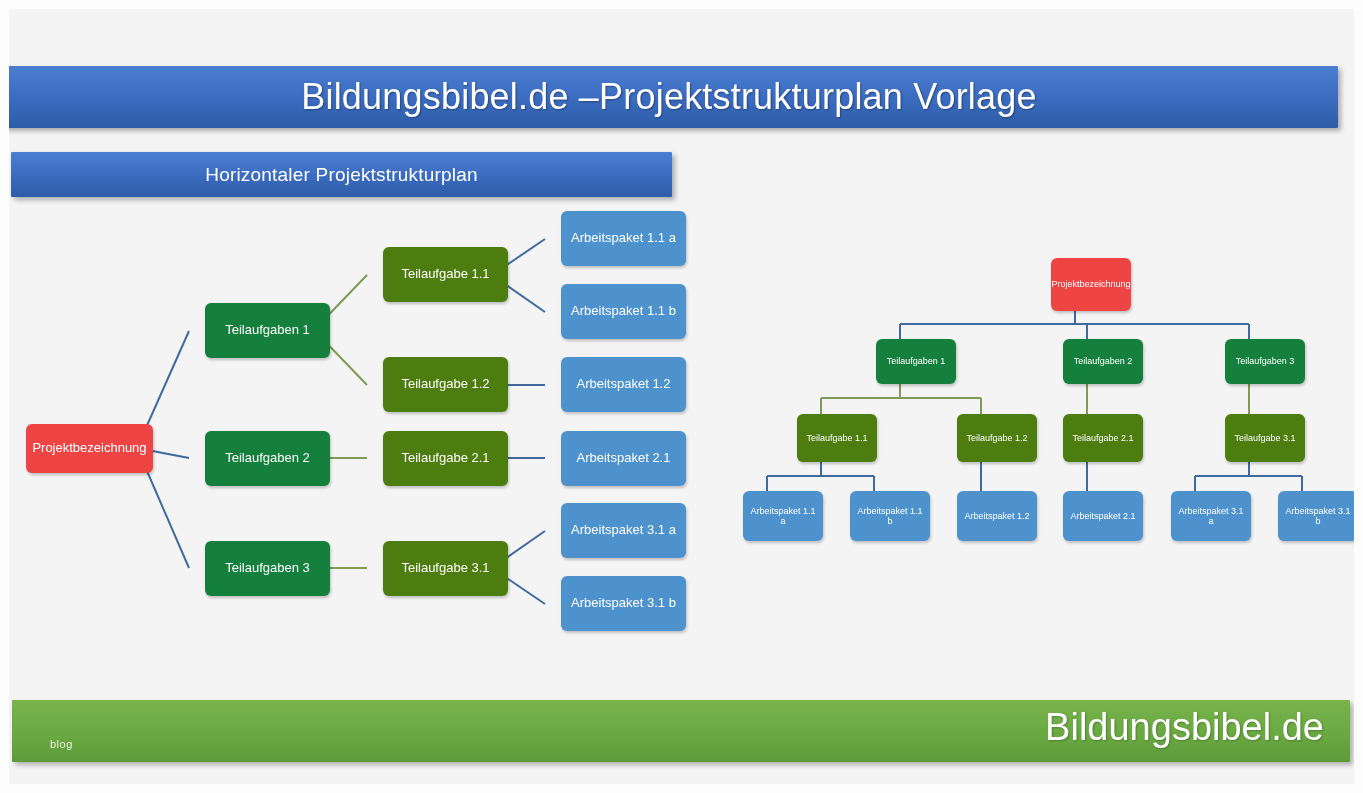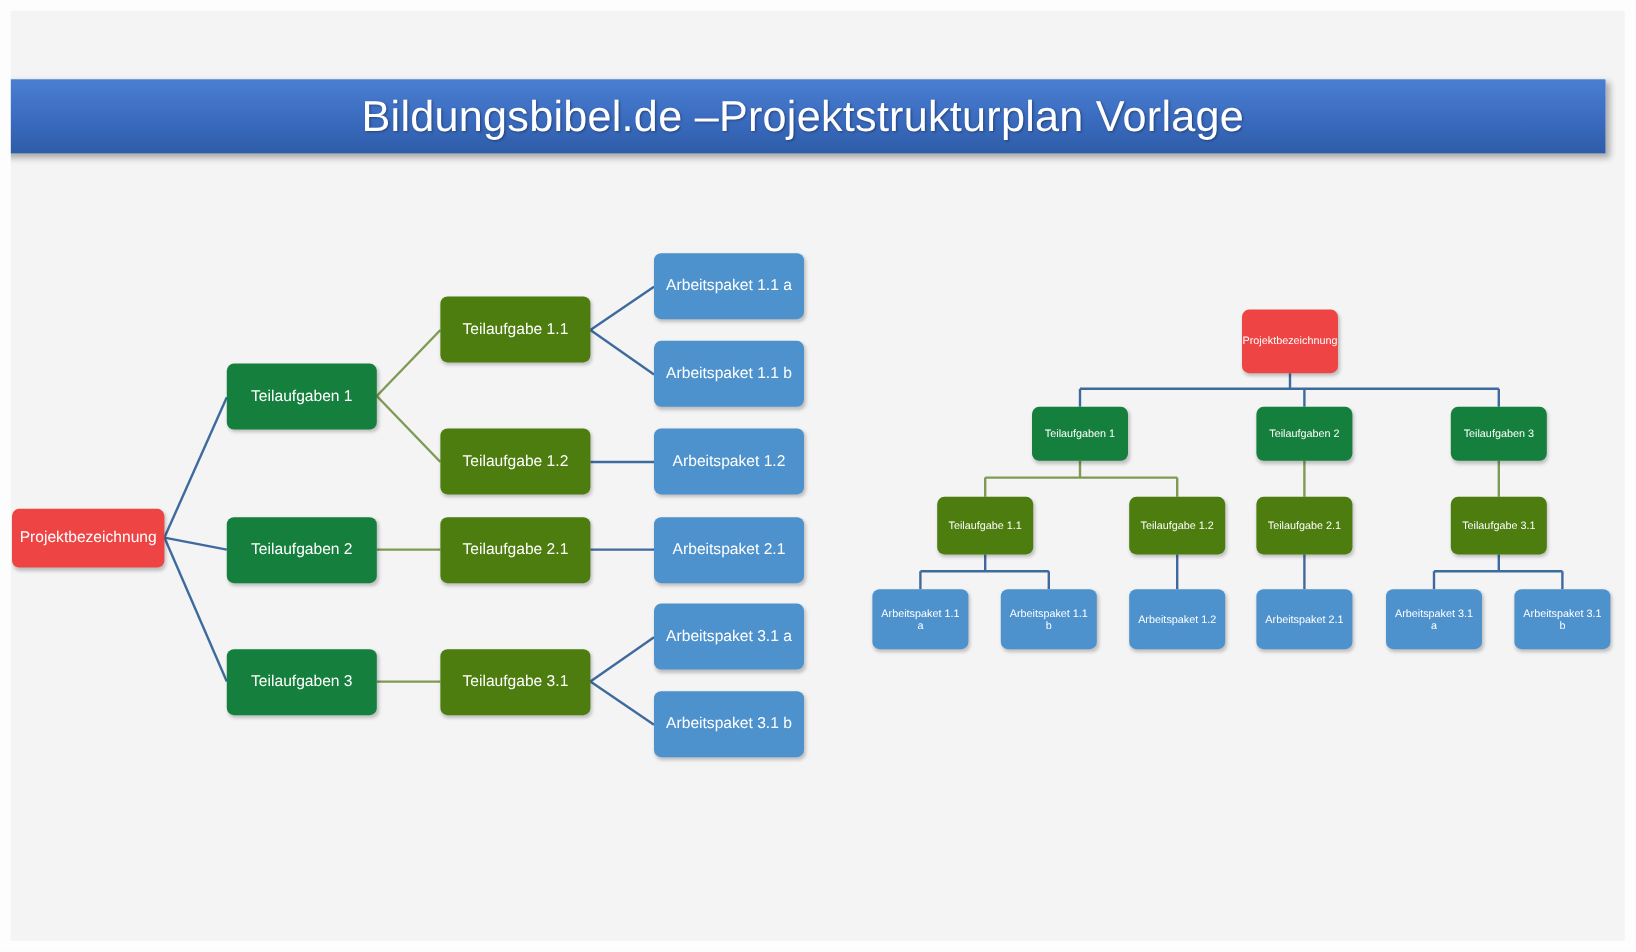--- a/index.html
+++ b/index.html
@@ -88,20 +88,21 @@
     display: flex;
     align-items: center;
     justify-content: center;
     text-align: center;
     color: #ffffff;
     border-radius: 6px;
     box-shadow: 1px 2px 3px rgba(0,0,0,0.22);
     line-height: 1.15;
     padding: 2px 4px;
     z-index: 10;
+    margin-left: 16px;
   }
   .n-gray  { background: #ef4444; }
   .n-blue  { background: #15803d; }
   .n-green { background: #4d7c0f; }
   .n-lblue { background: #4e92cd; }
 
   
   #pane-horizontal .node { font-size: 13px; }
   #pane-vertical   .node { font-size: 9px; }
 
@@ -116,20 +117,21 @@
     z-index: 5;
   }
 </style>
 </head>
 <body>
 
 <div id="page">
 
   <div class="bar" id="title-bar">Bildungsbibel.de –Projektstrukturplan Vorlage</div>
 
+  <div class="bar" id="header-horizontal">Horizontaler Projektstrukturplan</div>
 
   <div class="pane" id="pane-horizontal" style="left:0; top:0; width:700px; height:700px;">
 
     <svg class="links" width="700" height="700">
       <g stroke="#3f6a9e" stroke-width="2" fill="none">
         <line x1="137" y1="448" x2="189" y2="331"></line>
         <line x1="137" y1="448" x2="189" y2="458"></line>
         <line x1="137" y1="448" x2="189" y2="568"></line>
       </g>
       <g stroke="#7f9a55" stroke-width="2" fill="none">
@@ -201,14 +203,18 @@
     <div class="node n-green" style="left:509px; top:414px; width:80px; height:48px;">Teilaufgabe 3.1</div>
 
     <div class="node n-lblue" style="left:27px; top:491px; width:80px; height:50px;">Arbeitspaket 1.1 a</div>
     <div class="node n-lblue" style="left:134px; top:491px; width:80px; height:50px;">Arbeitspaket 1.1 b</div>
     <div class="node n-lblue" style="left:241px; top:491px; width:80px; height:50px;">Arbeitspaket 1.2</div>
     <div class="node n-lblue" style="left:347px; top:491px; width:80px; height:50px;">Arbeitspaket 2.1</div>
     <div class="node n-lblue" style="left:455px; top:491px; width:80px; height:50px;">Arbeitspaket 3.1 a</div>
     <div class="node n-lblue" style="left:562px; top:491px; width:80px; height:50px;">Arbeitspaket 3.1 b</div>
   </div>
 
+  <div id="footer-bar">
+    <span id="footer-blog">blog</span>
+    <span id="footer-brand">Bildungsbibel.de</span>
+  </div>
 
 </div>
 
 </body></html>

